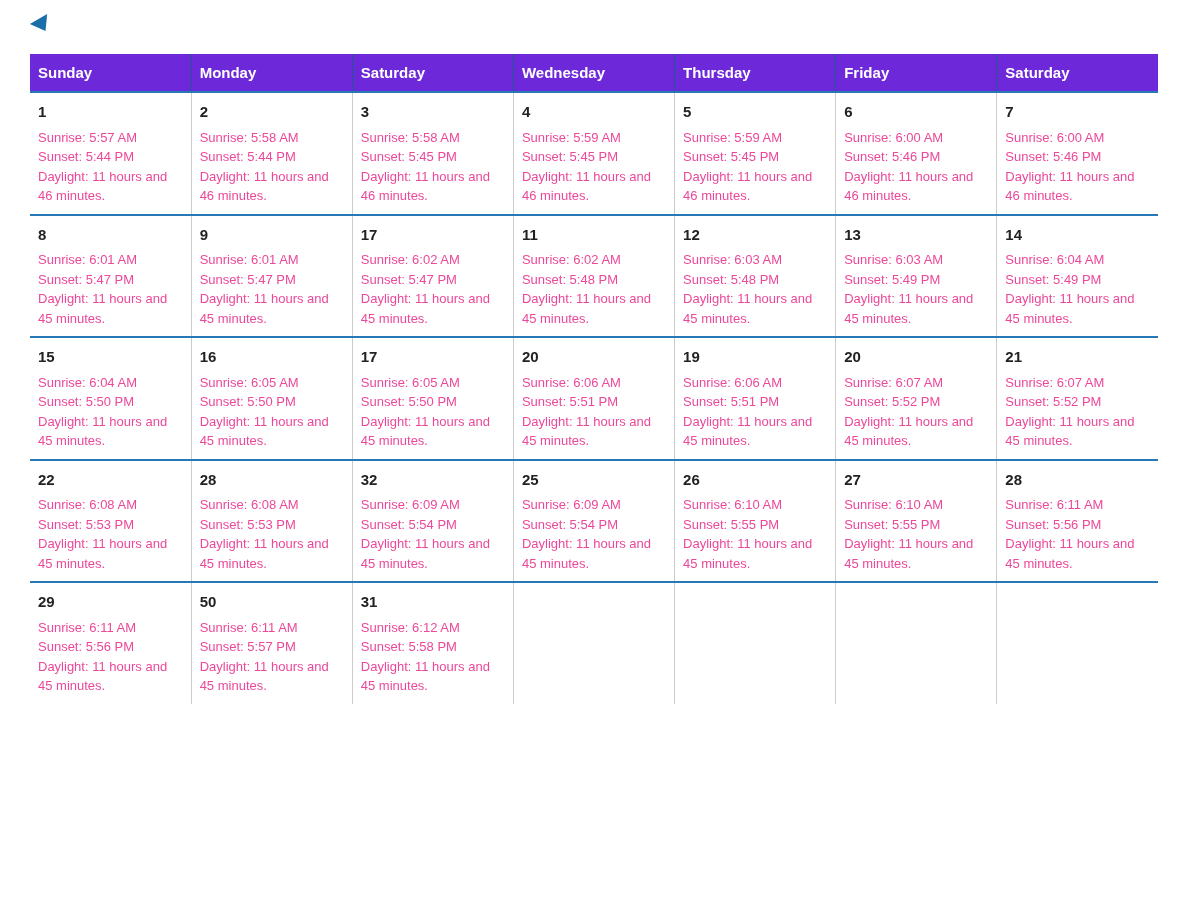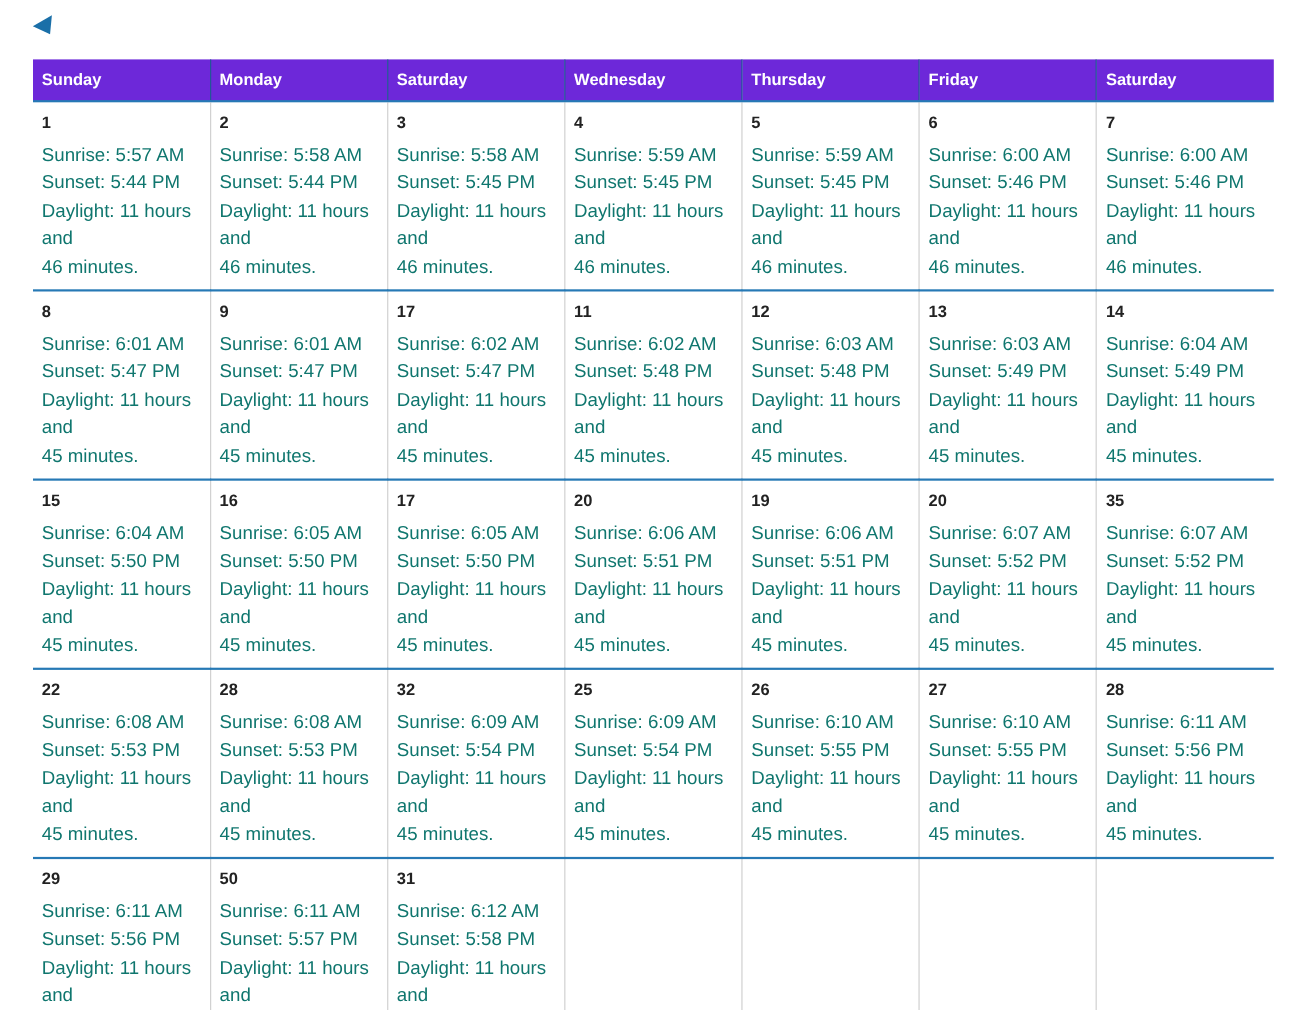--- a/index.html
+++ b/index.html
@@ -93,22 +93,22 @@
     }
     tbody tr td:last-child {
       border-right: none;
     }
     .day-num {
       font-size: 15px;
       font-weight: bold;
       margin-bottom: 4px;
     }
     .day-info {
-      font-size: 17px;
-      color: #0f766e;
+      font-size: 13px;
+      color: #ec4899;
     }
   </style>
 </head>
 <body>
 
 <div class="header">
   <div class="logo">
     <div class="logo-row">
       <span class="logo-general"></span>
       <span class="logo-triangle"></span>
@@ -213,21 +213,21 @@
         </td>
         <td>
           <div class="day-num">19</div>
           <div class="day-info">Sunrise: 6:06 AM<br>Sunset: 5:51 PM<br>Daylight: 11 hours and<br>45 minutes.</div>
         </td>
         <td>
           <div class="day-num">20</div>
           <div class="day-info">Sunrise: 6:07 AM<br>Sunset: 5:52 PM<br>Daylight: 11 hours and<br>45 minutes.</div>
         </td>
         <td>
-          <div class="day-num">35</div>
+          <div class="day-num">21</div>
           <div class="day-info">Sunrise: 6:07 AM<br>Sunset: 5:52 PM<br>Daylight: 11 hours and<br>45 minutes.</div>
         </td>
       </tr>
       <tr>
         <td>
           <div class="day-num">22</div>
           <div class="day-info">Sunrise: 6:08 AM<br>Sunset: 5:53 PM<br>Daylight: 11 hours and<br>45 minutes.</div>
         </td>
         <td>
           <div class="day-num">28</div>

